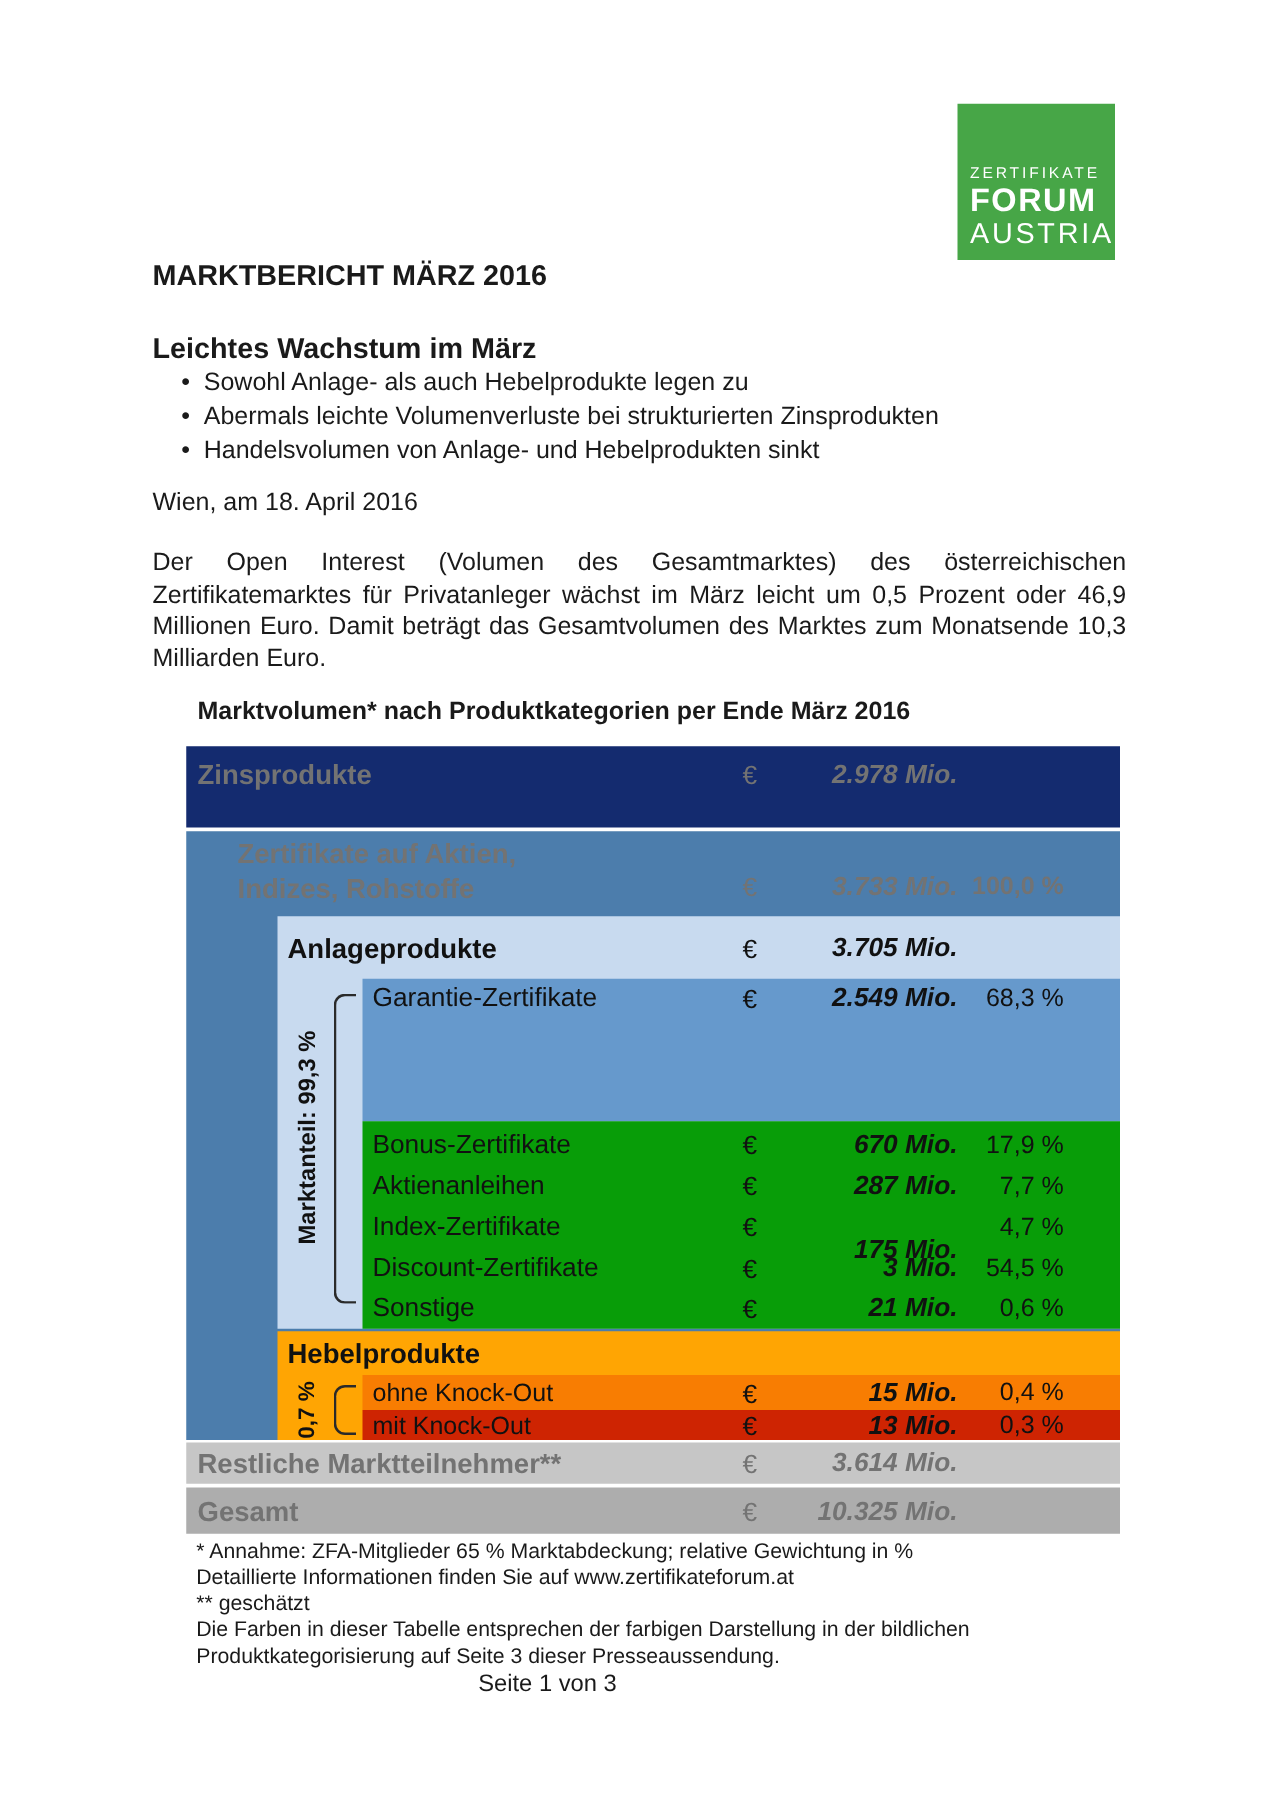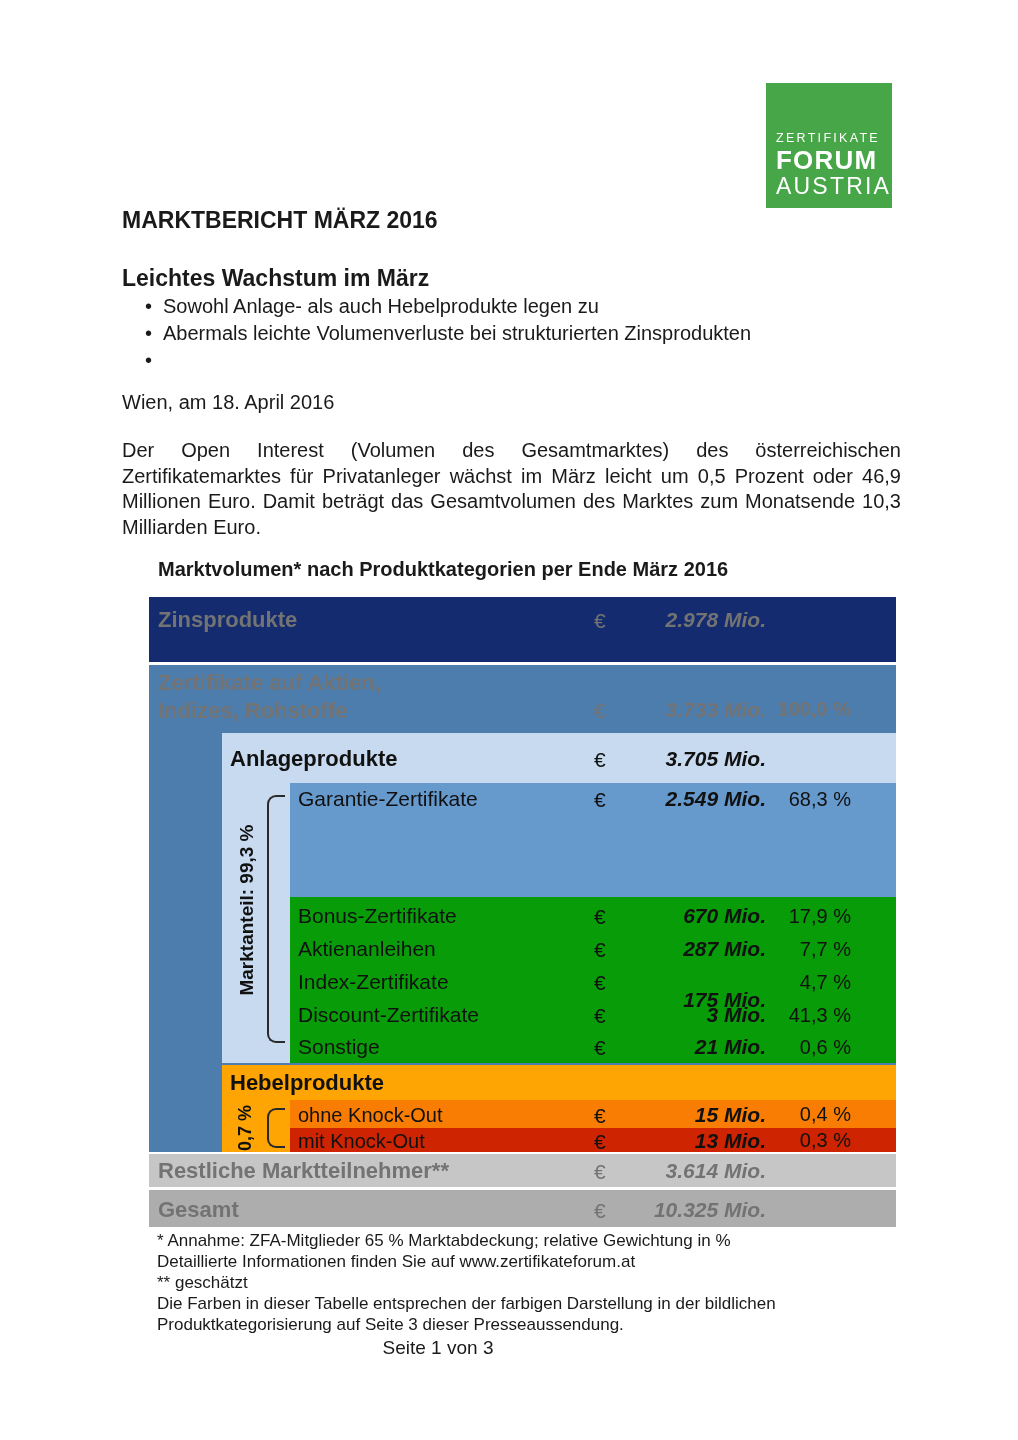--- a/index.html
+++ b/index.html
@@ -49,21 +49,21 @@
   .lbl-sm    { font-size:20px; font-weight:400; }
   .t-white   { color:#737373; }
   .t-black   { color:#111111; }
   .eur  { font-size:21px; font-weight:400; }
   .val  { font-size:21px; font-weight:700; text-align:right;font-style:italic; }
   .pct  { font-size:20px; font-weight:400; text-align:left;margin-left:20px; }
   .col-eur { left:445px; }
   .col-val { right:130px; }
   .col-pct { right:45px;  }
 
-  .two-line { line-height:28px; white-space:pre-line; }
+  .two-line { line-height:28px; white-space:pre-line;margin-left:32px; }
 
   .vlabel { transform:rotate(-90deg); text-align:center; color:#111; white-space:nowrap; }
   .vlabel-99 { left:-27px; top:302px; width:250px; height:22px; font-size:19px; font-weight:700; }
   .vlabel-07 { left:66px;  top:521px; width:60px;  height:20px; font-size:18px; font-weight:700; }
 
   .bracket { border-left:2px solid #2a2a2a; border-top:2px solid #2a2a2a;
              border-bottom:2px solid #2a2a2a; border-radius:9px 0 0 9px; }
   .bracket-99 { left:118px; top:198px; width:18px; height:248px; }
   .bracket-07 { left:118px; top:511px; width:18px; height:40px; }
 
@@ -87,20 +87,21 @@
   <li>
     <span class="dot">•</span>
     <span>Sowohl Anlage- als auch Hebelprodukte legen zu</span>
   </li>
   <li>
     <span class="dot">•</span>
     <span>Abermals leichte Volumenverluste bei strukturierten Zinsprodukten</span>
   </li>
   <li>
     <span class="dot">•</span>
+    <span>Handelsvolumen von Anlage- und Hebelprodukten sinkt</span>
   </li>
 </ul>
 
 <div class="abs dateline">Wien, am 18. April 2016</div>
 <div class="abs lead-para">Der Open Interest (Volumen des Gesamtmarktes) des österreichischen Zertifikatemarktes für Privatanleger wächst im März leicht um 0,5 Prozent oder 46,9 Millionen Euro. Damit beträgt das Gesamtvolumen des Marktes zum Monatsende 10,3 Milliarden Euro.</div>
 
 <div class="abs tbl-title">Marktvolumen* nach Produktkategorien per Ende März 2016</div>
 
 <div class="abs mkt-table">
 
@@ -147,21 +148,21 @@
   <div class="pct t-black col-pct" style="top:341px;">7,7 %</div>
 
   <div class="lbl-reg t-black" style="left:149px; top:373px;">Index-Zertifikate</div>
   <div class="eur t-black col-eur" style="top:374px;">€</div>
   <div class="val t-black col-val" style="top:391px;">175 Mio.</div>
   <div class="pct t-black col-pct" style="top:374px;">4,7 %</div>
 
   <div class="lbl-reg t-black" style="left:149px; top:406px;">Discount-Zertifikate</div>
   <div class="eur t-black col-eur" style="top:407px;">€</div>
   <div class="val t-black col-val" style="top:406px;">3 Mio.</div>
-  <div class="pct t-black col-pct" style="top:407px;">41,3 %</div>
+  <div class="pct t-black col-pct" style="top:407px;">54,5 %</div>
 
   <div class="lbl-reg t-black" style="left:149px; top:438px;">Sonstige</div>
   <div class="eur t-black col-eur" style="top:439px;">€</div>
   <div class="val t-black col-val" style="top:438px;">21 Mio.</div>
   <div class="pct t-black col-pct" style="top:439px;">0,6 %</div>
 
   <div class="lbl-big t-black" style="left:81px; top:473px;">Hebelprodukte</div>
 
   <div class="vlabel vlabel-07">0,7 %</div>
   <div class="bracket bracket-07"></div>

